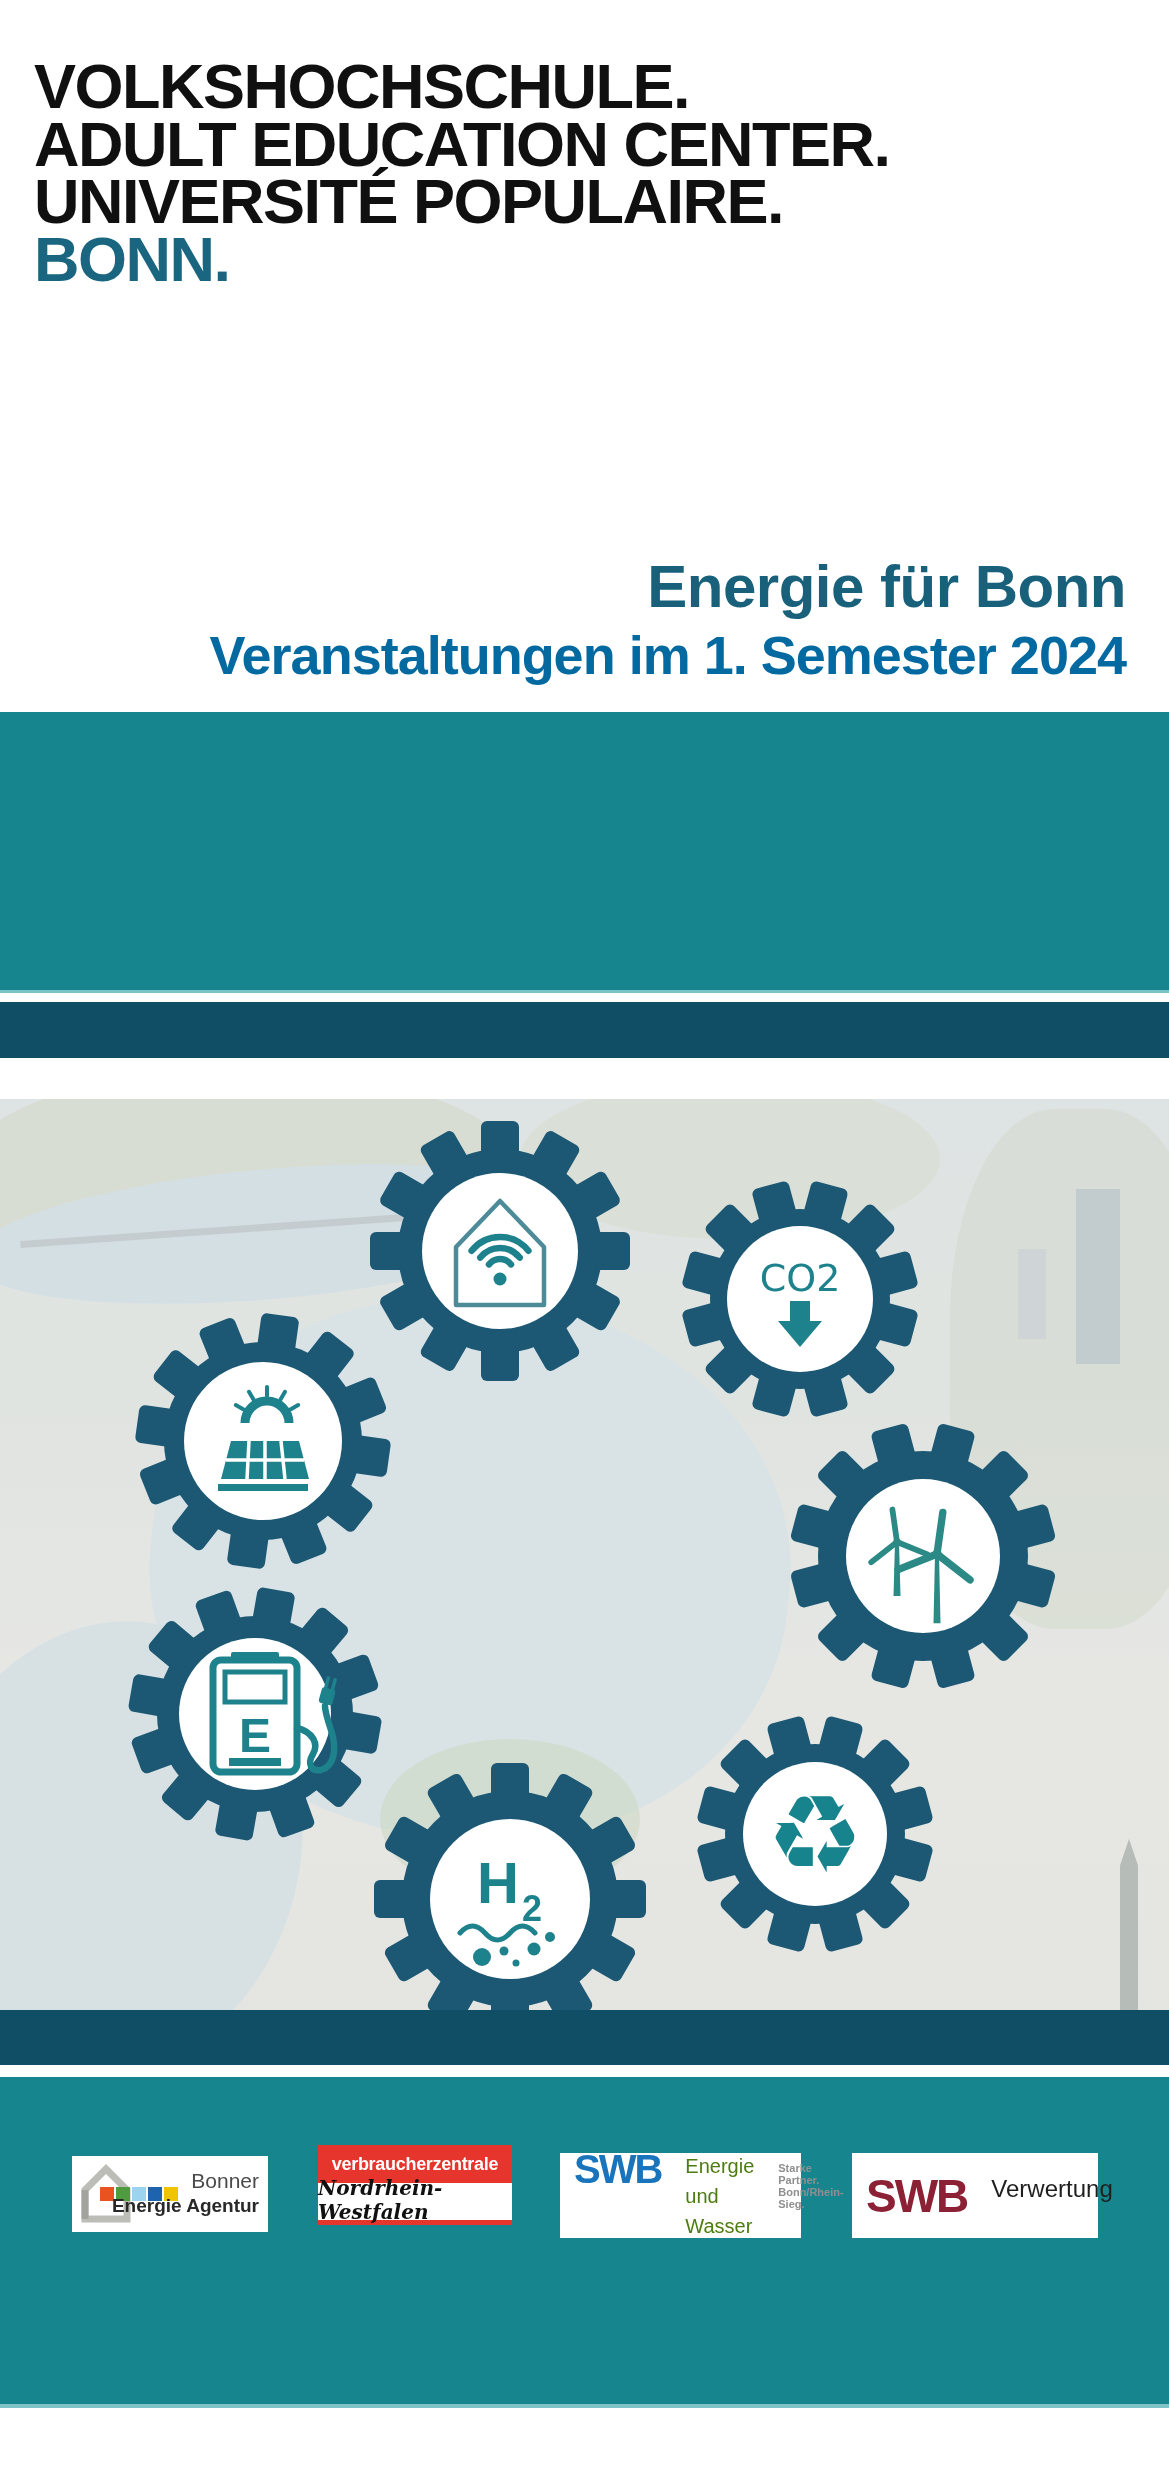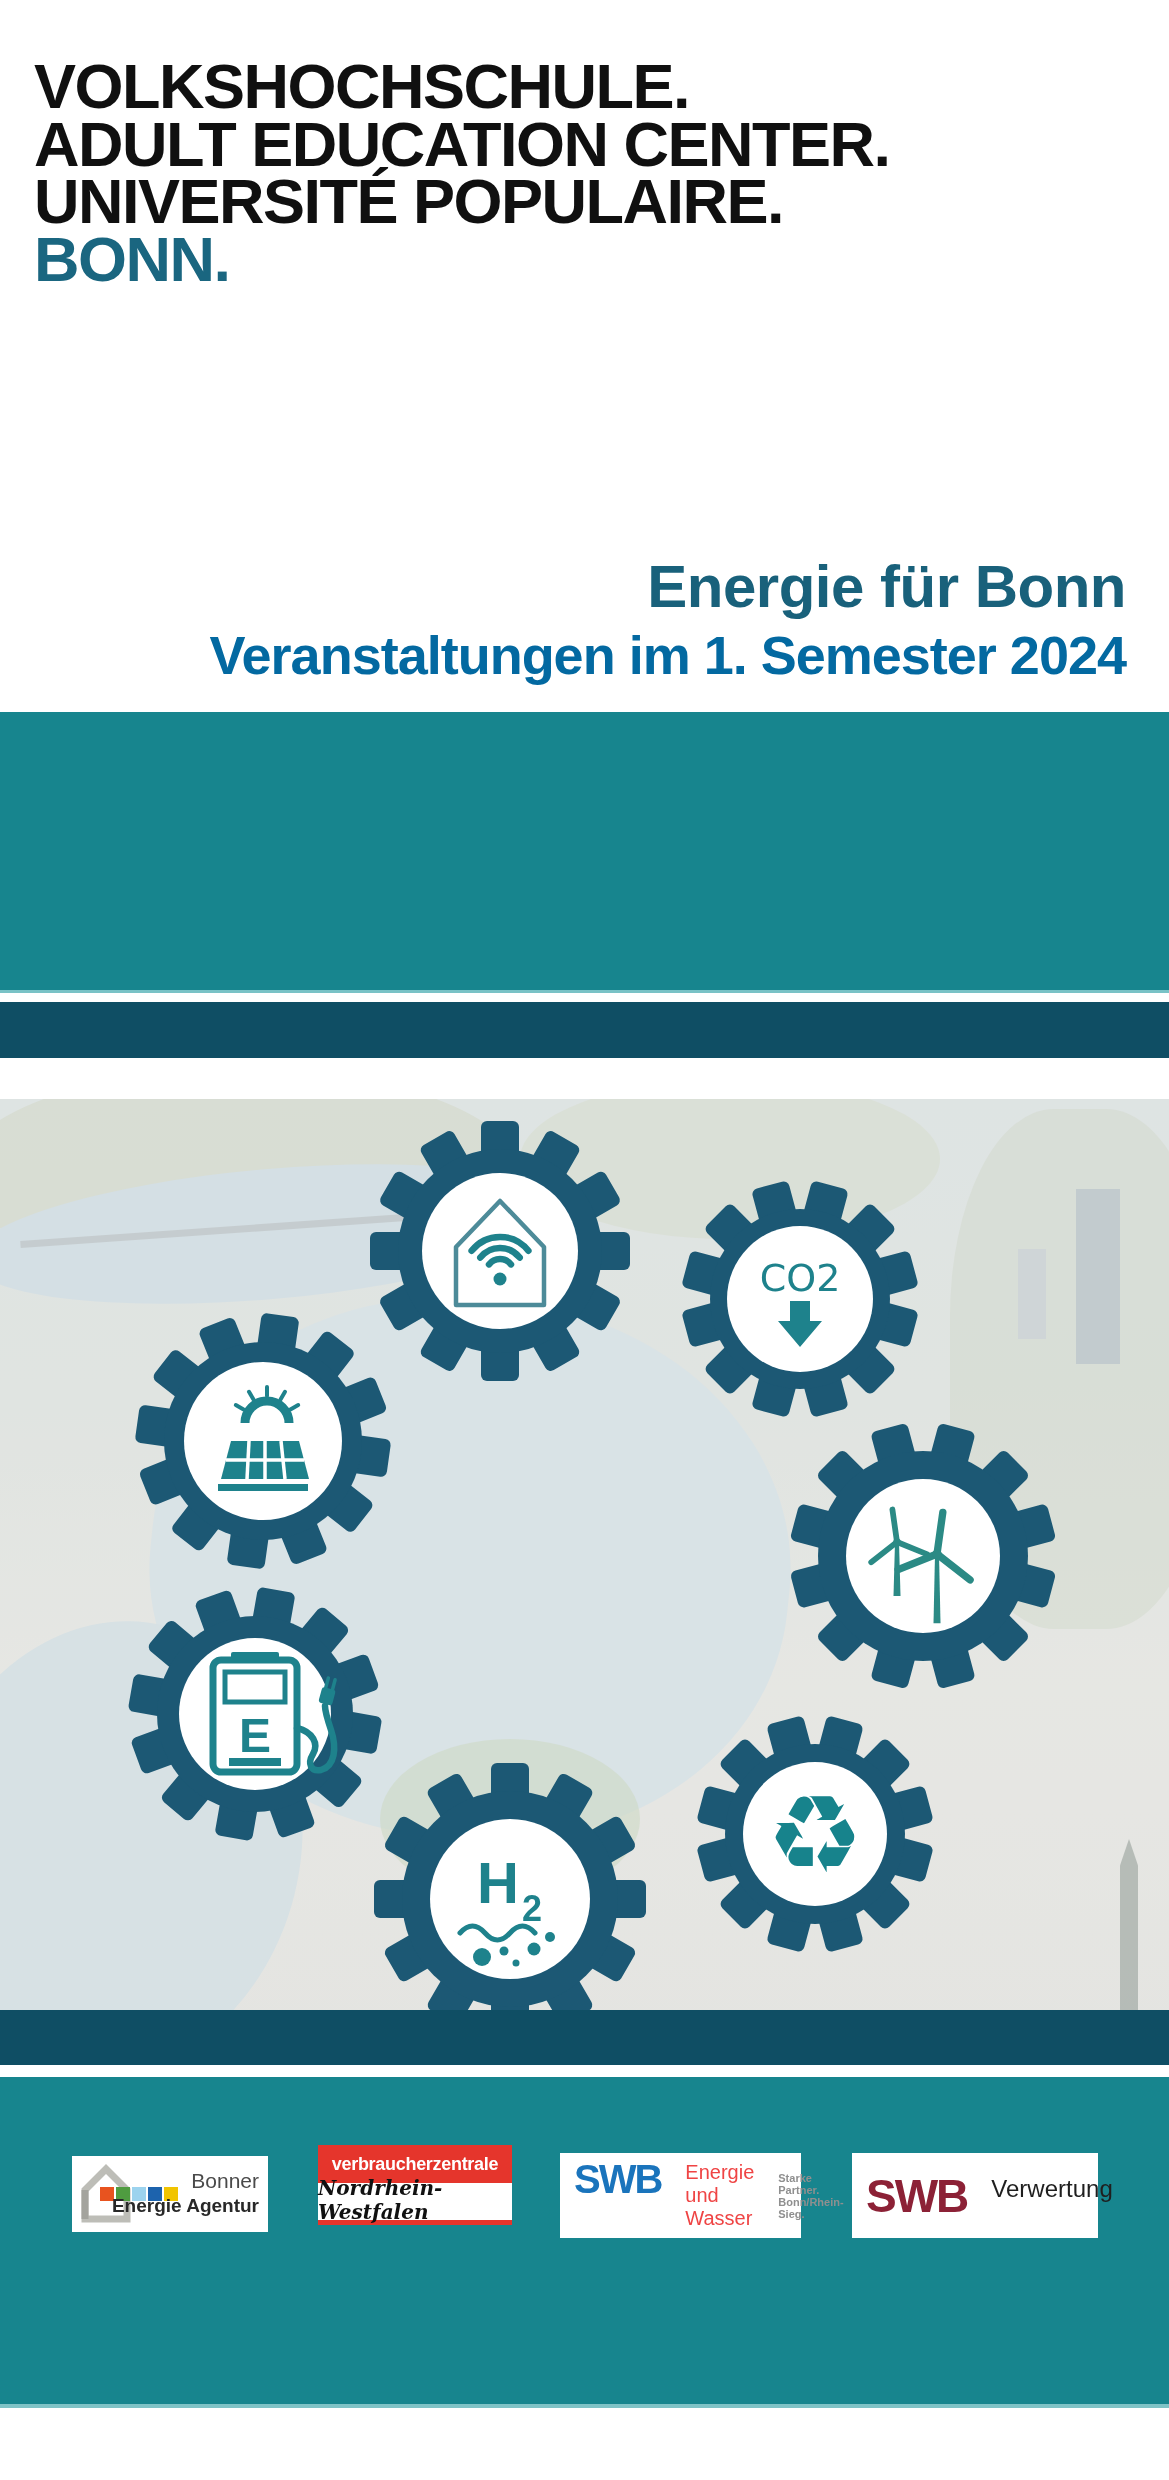--- a/index.html
+++ b/index.html
@@ -53,21 +53,21 @@
   .card1 .bea-line1{position:absolute;right:9px;top:13px;font-size:21px;color:#4a4a4a;}
   .card1 .bea-line2{position:absolute;right:9px;top:39px;font-size:19px;font-weight:bold;color:#282828;}
   .card2 .vz-top{height:38px;background:#e5352c;color:#ffffff;font-weight:bold;font-size:18px;
                  display:flex;align-items:center;justify-content:center;letter-spacing:-0.3px;}
   .card2 .vz-mid{height:33px;display:flex;align-items:center;justify-content:center;
                  font-family:"DejaVu Serif",serif;font-style:italic;font-weight:bold;font-size:20px;color:#111;}
   .card2 .vz-bar{height:5px;background:#e5352c;margin-top:4px;}
   .swb-card{display:flex;align-items:center;padding:4px 6px;box-sizing:border-box;}
   .swb-col{margin-left:8px;display:flex;flex-direction:row;gap:24px;}
   .card3 .swb-word{font-size:40px;line-height:36px;font-weight:bold;letter-spacing:-2px;color:#1a74bc;}
-  .card3 .swb-product{font-size:20px;line-height:23px;color:#ef4444;}
+  .card3 .swb-product{font-size:20px;line-height:30px;color:#4d7c0f;}
   .card3 .swb-tag{font-size:11px;font-weight:bold;color:#8f8f8f;margin-top:11px;}
   .card4 .swb-word{font-size:46px;line-height:42px;font-weight:bold;letter-spacing:-2px;color:#8c2136;}
   .card4 .swb-product{font-size:24px;line-height:27px;color:#1f1f1f;}
 </style>
 </head>
 <body>
 
 <div class="brand">
   <div>VOLKSHOCHSCHULE.</div>
   <div>ADULT EDUCATION CENTER.</div>

